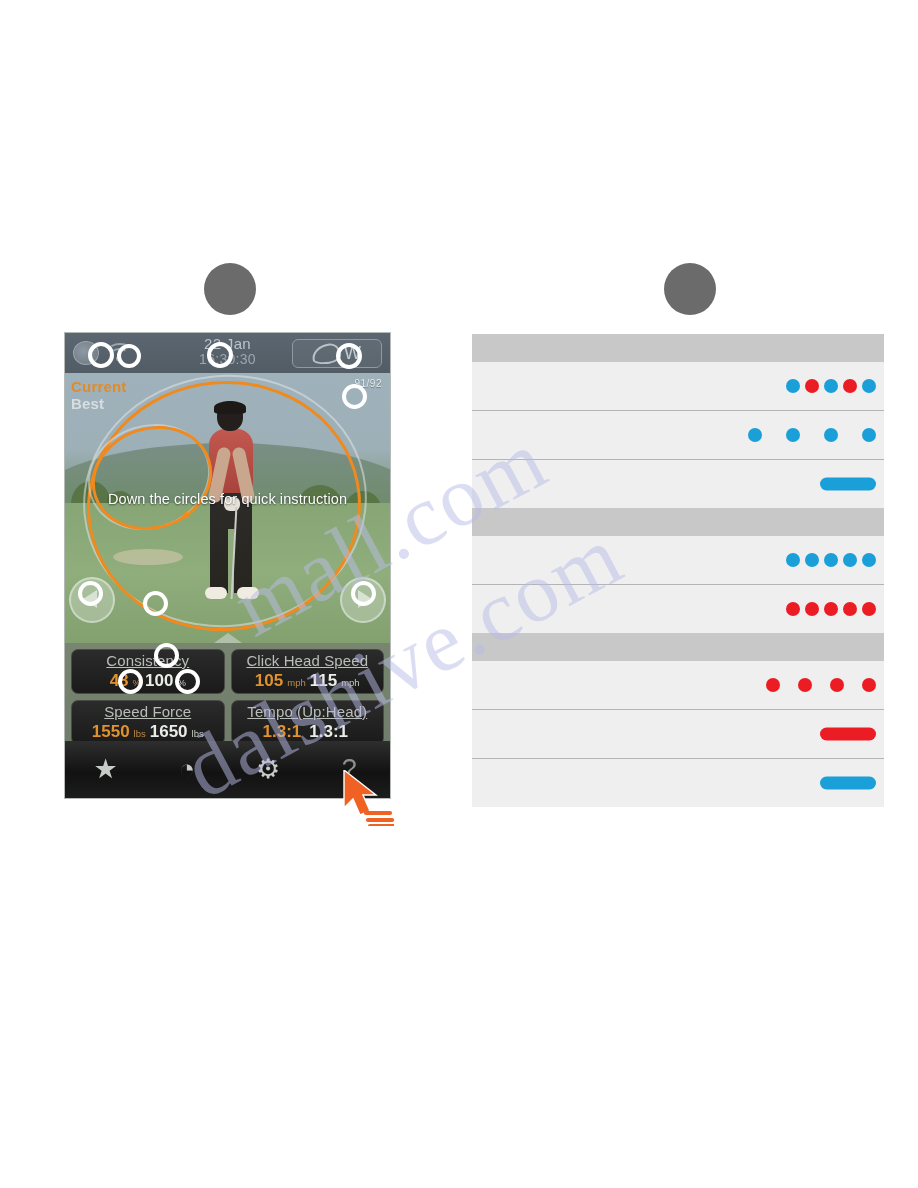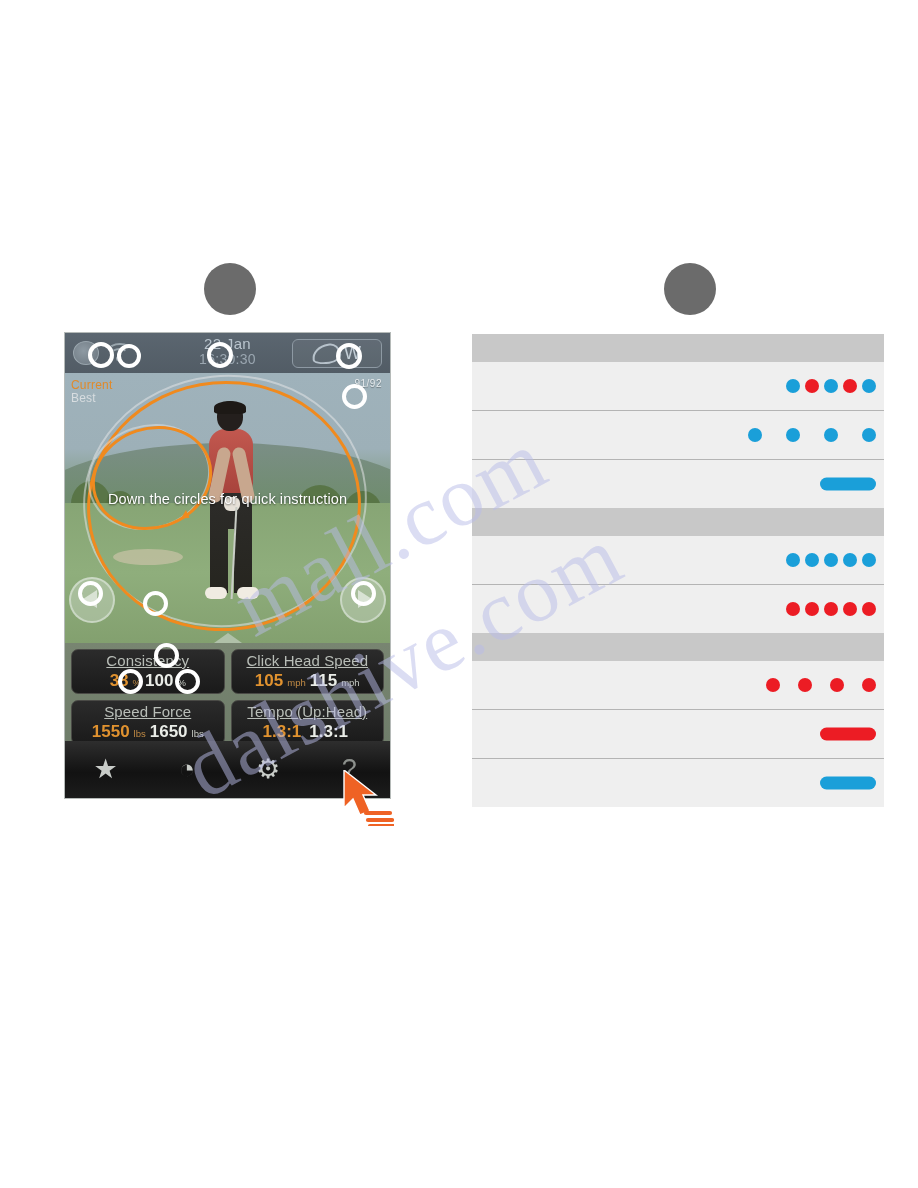--- a/index.html
+++ b/index.html
@@ -261,22 +261,22 @@
     border-left: 7px solid #f08a1e;
     border-top: 5px solid transparent;
     border-bottom: 5px solid transparent;
     transform: rotate(30deg);
   }
 
   .legend {
     position: absolute;
     left: 6px; top: 6px;
     line-height: 1.1;
-    font-size: 12px;
-    font-weight: normal;
+    font-size: 15px;
+    font-weight: bold;
     letter-spacing: .2px;
   }
   .legend-current { color: #e08a2a; }
   .legend-best { color: #d8dde0; }
 
   .score-readout {
     position: absolute;
     right: 8px; top: 5px;
     font-size: 10px;
     color: #e7ecef;
@@ -542,21 +542,21 @@
     </div>
 
     <div class="scrub-handle"></div>
   </div>
 
   <div class="stats-panel">
 
     <div class="stat-card">
       <div class="stat-title">Consistency</div>
       <div class="stat-values">
-        <span class="v-current">38</span>
+        <span class="v-current">48</span>
           <span class="unit cur">%</span>
         <span class="v-best">100</span>
           <span class="unit bst">%</span>
       </div>
     </div>
 
     <div class="stat-card">
       <div class="stat-title">Click Head Speed</div>
       <div class="stat-values">
         <span class="v-current">105</span>

